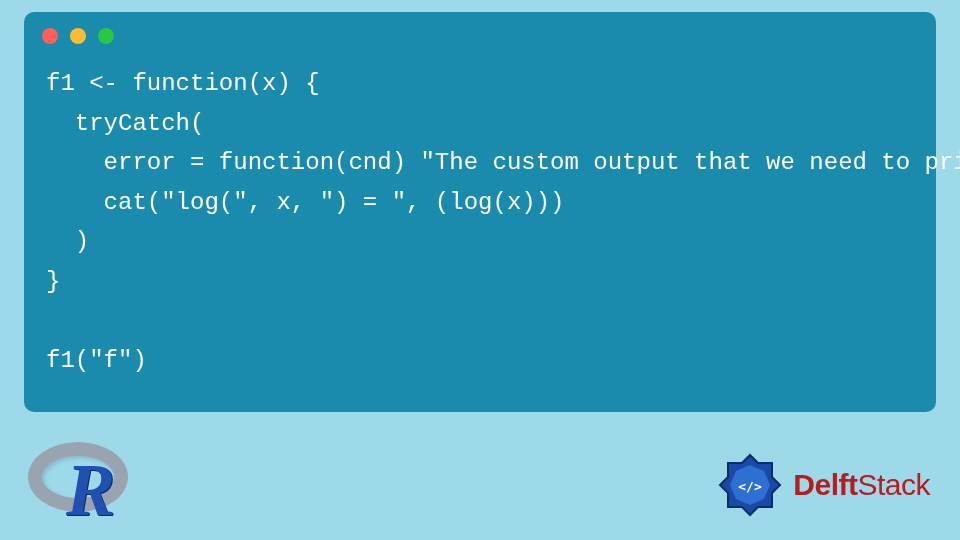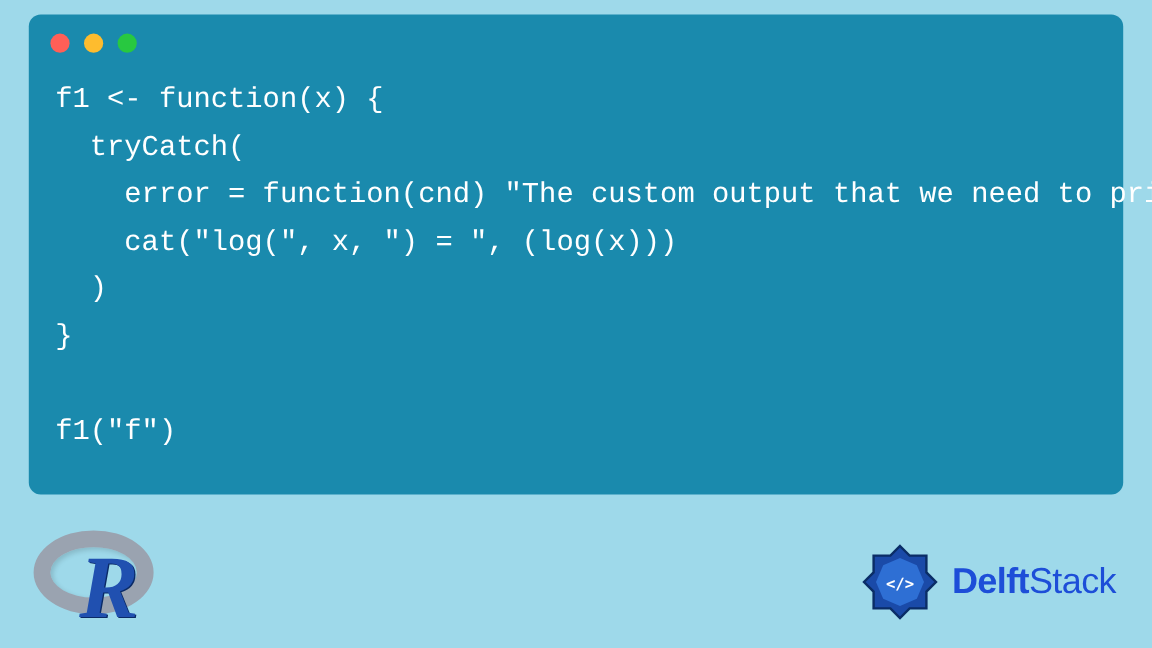--- a/index.html
+++ b/index.html
@@ -78,21 +78,21 @@
     gap: 10px;
   }
   .delft-badge {
     width: 66px;
     height: 66px;
     position: relative;
   }
   .delft-text {
     font-size: 30px;
     font-weight: 400;
-    color: #1d4ed8;
+    color: #b91c1c;
     letter-spacing: -0.5px;
   }
   .delft-bold { font-weight: 700; }
 </style>
 </head>
 <body>
 
 <div class="code-window">
   <div class="titlebar">
     <div class="dot dot-red"></div>

